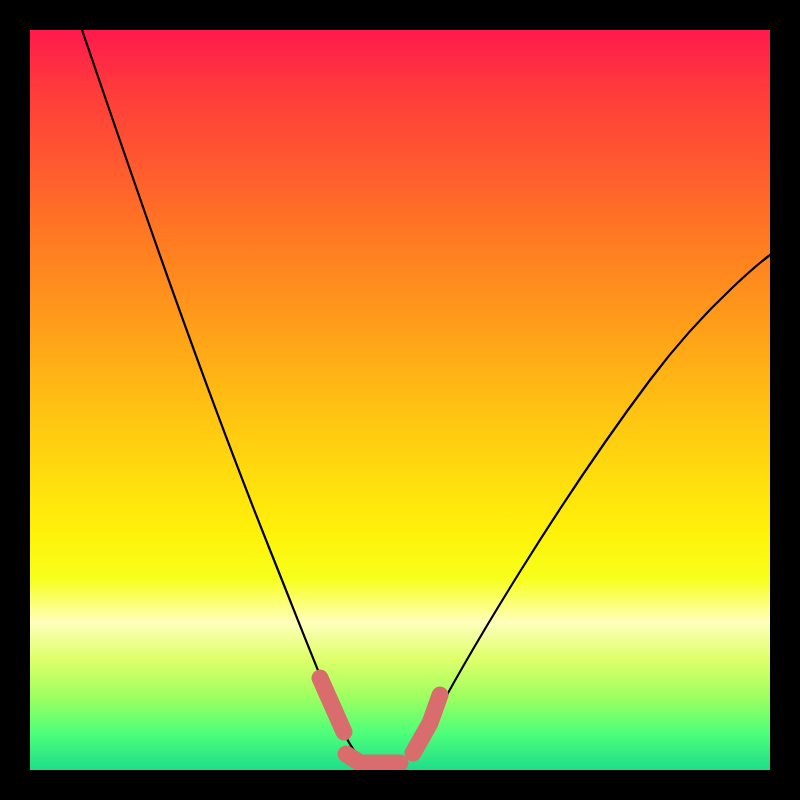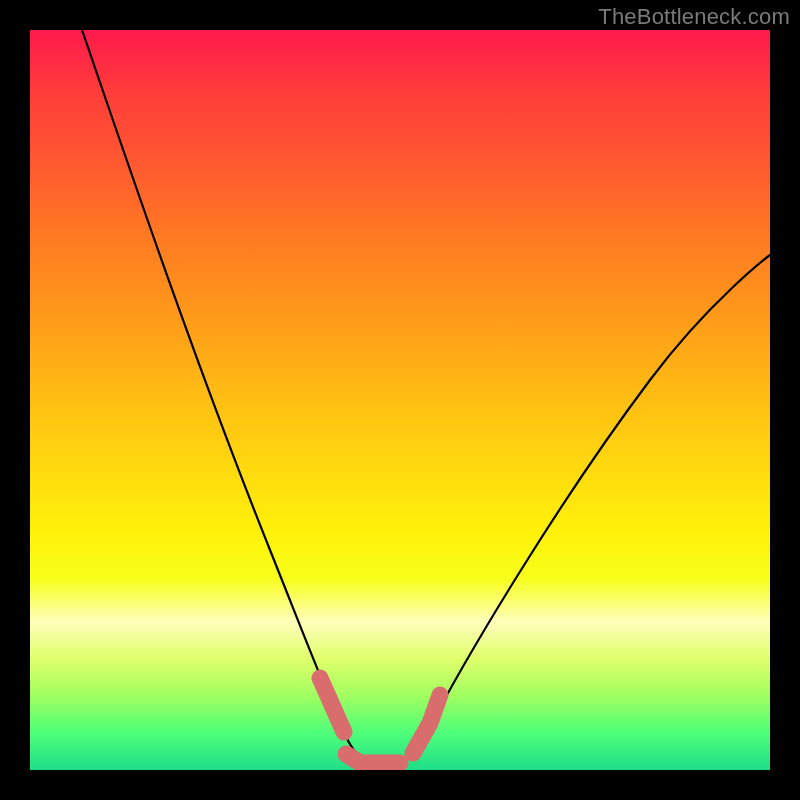--- a/index.html
+++ b/index.html
@@ -65,21 +65,20 @@
     font-size: 22px;
     letter-spacing: 0.2px;
     font-weight: 400;
     user-select: none;
   }
 </style>
 </head>
 <body>
 
 <div class="frame">
-  <div class="watermark">TheBottleneck.com</div>
 
   <div class="plot">
     <div class="gradient"></div>
 
     <svg class="curves" viewBox="0 0 740 740" preserveAspectRatio="none">
 
       <path d="M 52 0
                C 90 110, 160 320, 240 520
                C 270 595, 295 660, 315 705
                C 325 725, 335 737, 352 737

